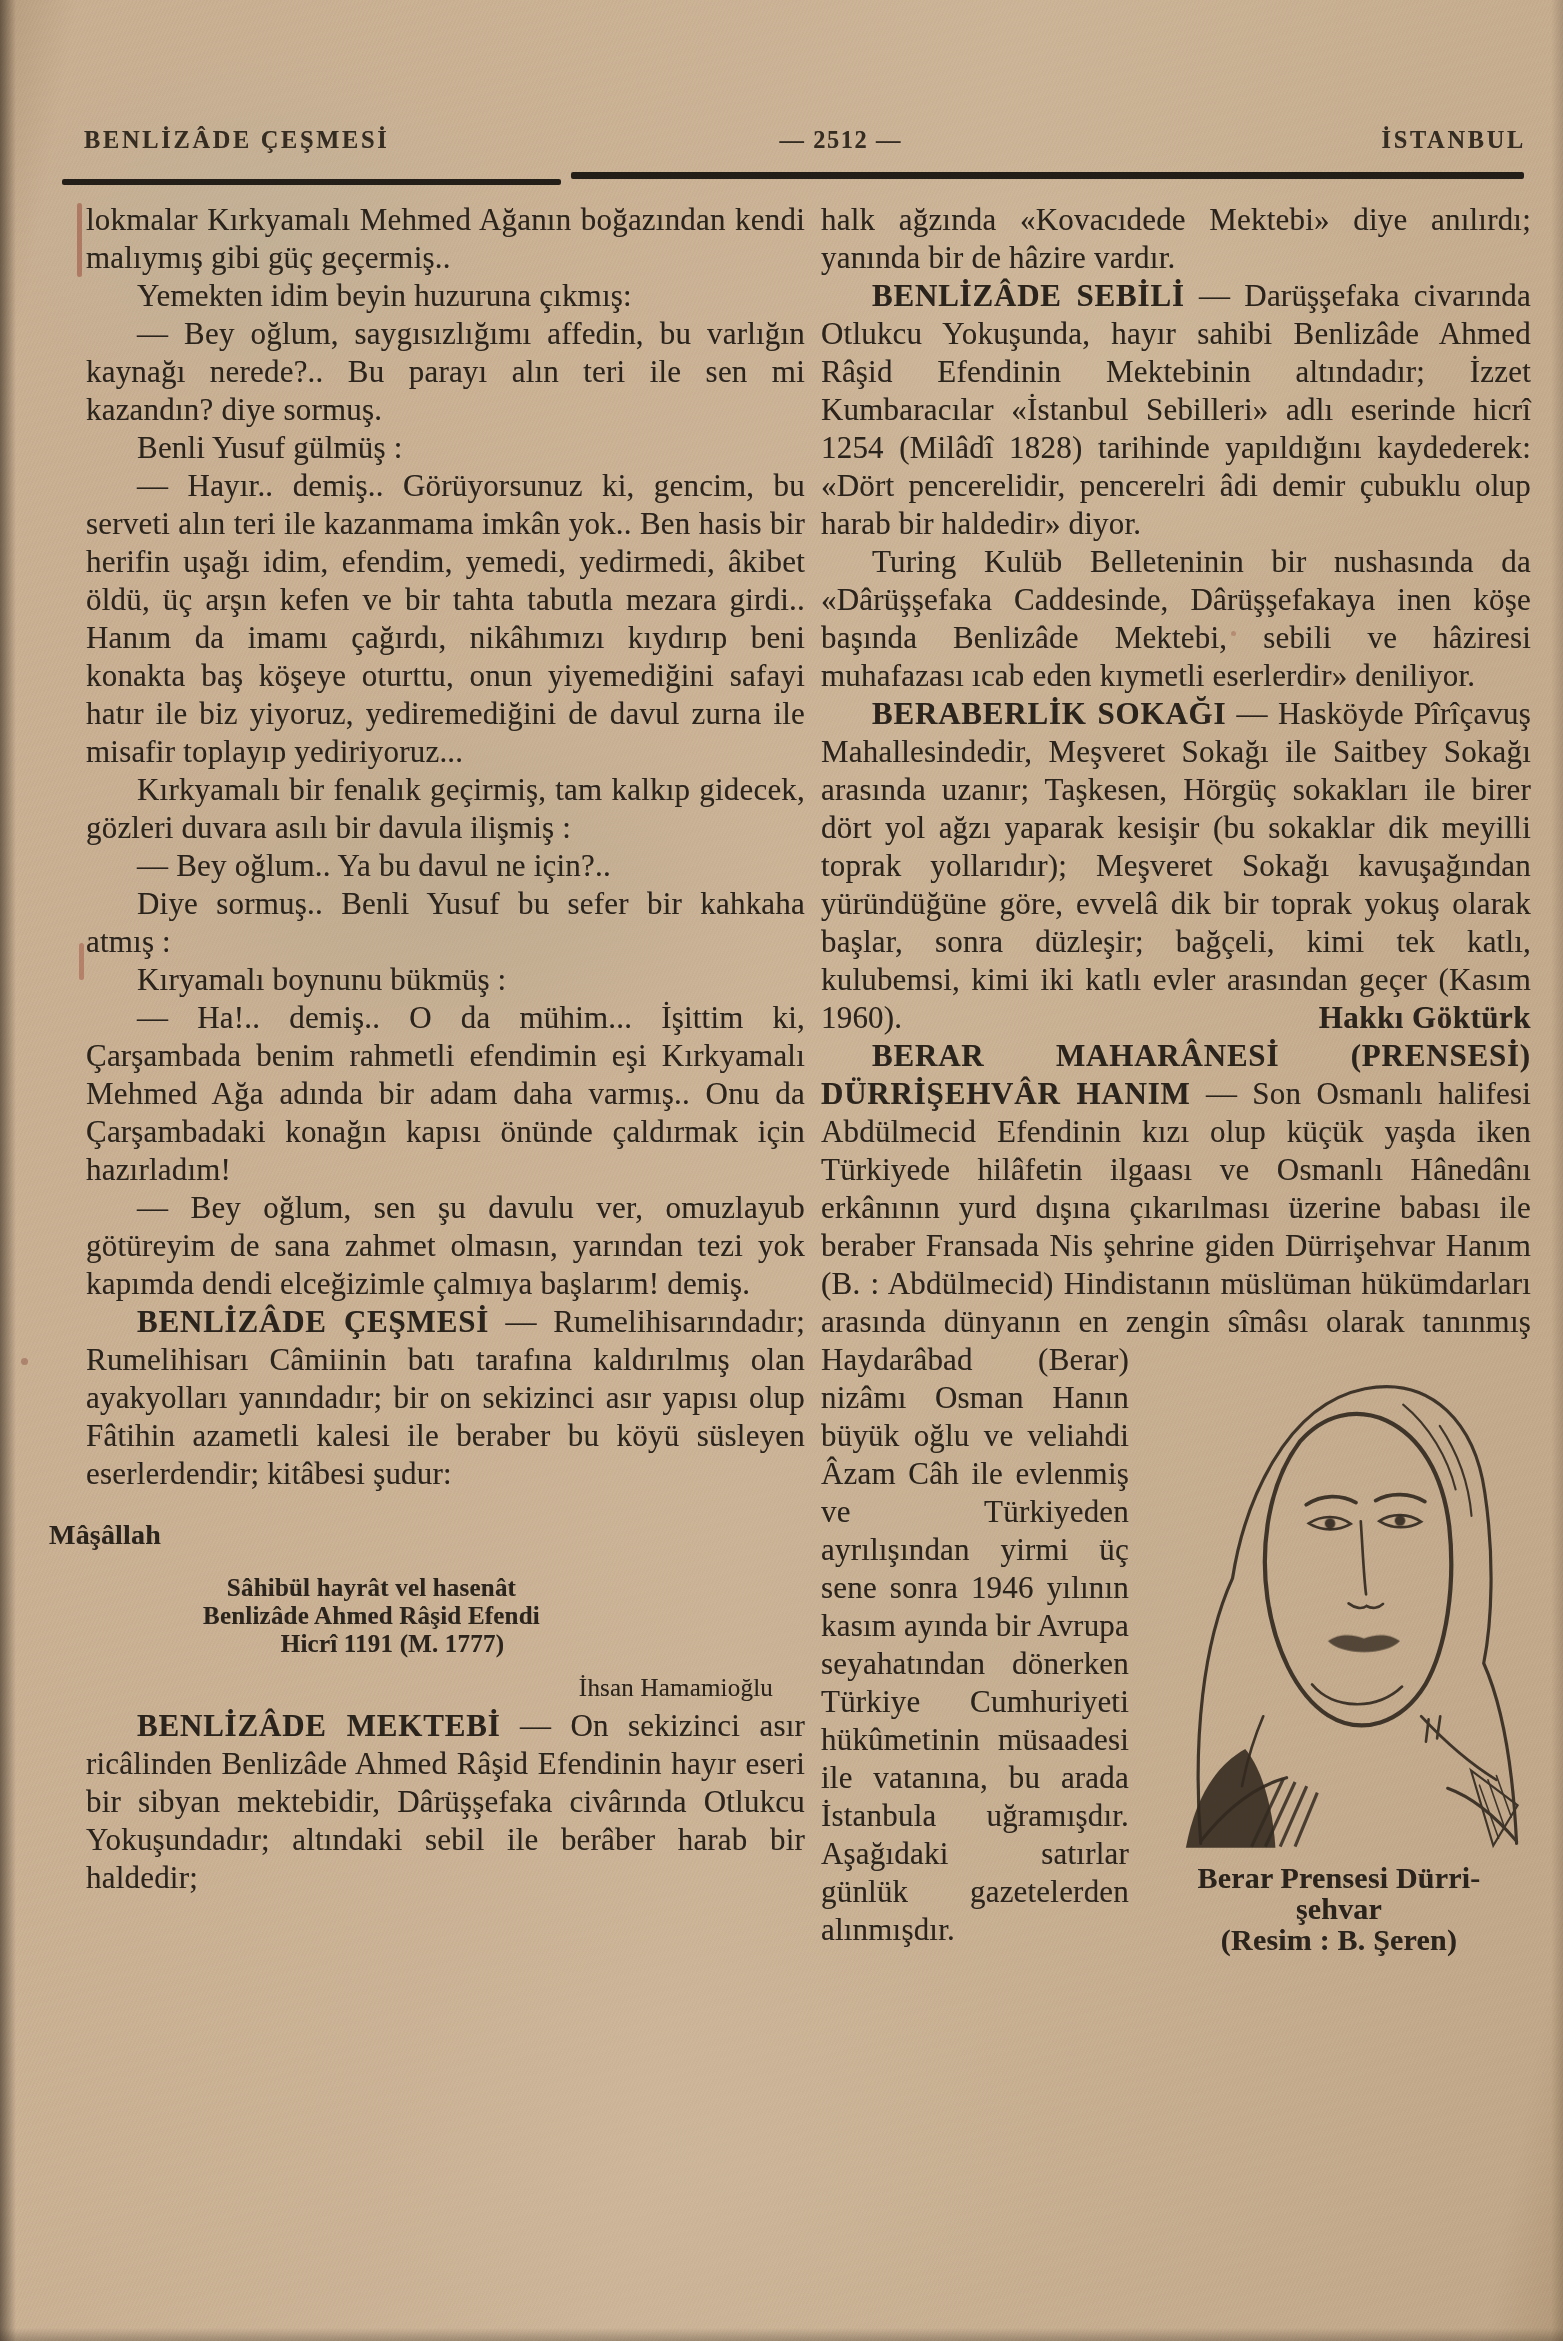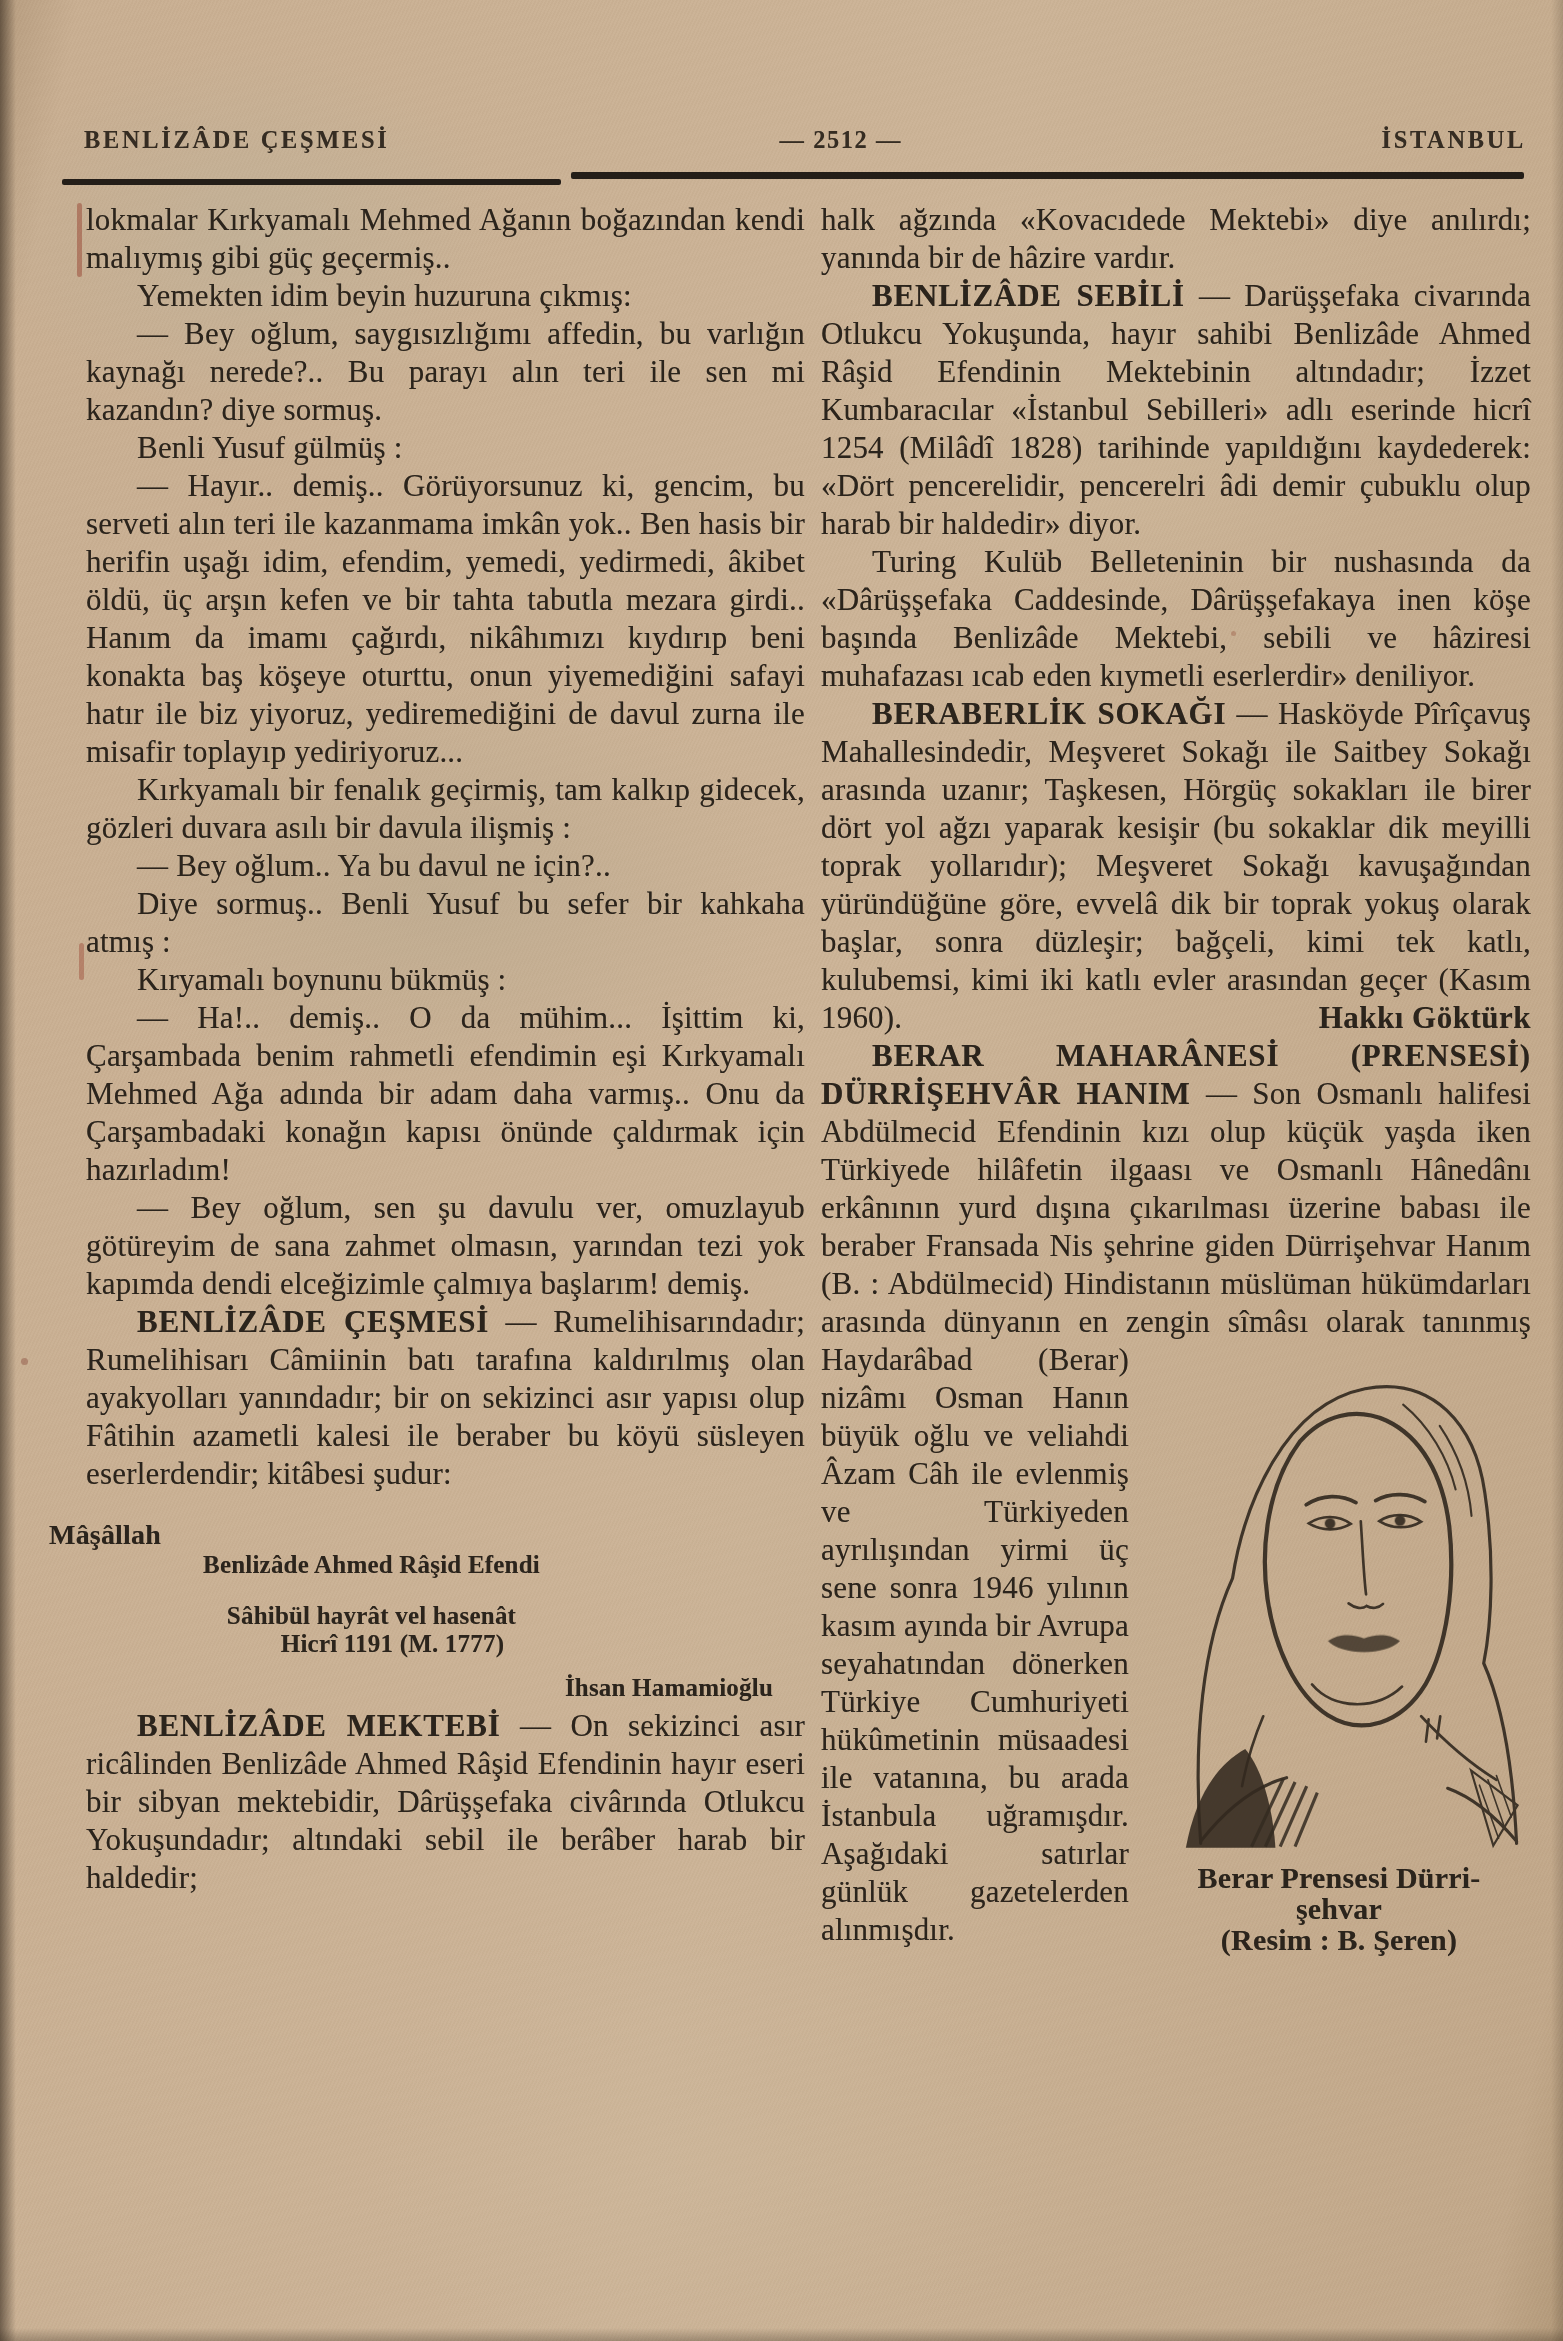--- a/index.html
+++ b/index.html
@@ -48,21 +48,21 @@
   p.indent{text-indent:51px;}
   p.entry{text-indent:51px;}
   .entry-title{font-weight:bold;letter-spacing:0.8px;}
 
   .kitabe-heading{margin-top:25.5px;text-align:left;font-weight:bold;font-size:28px;
     position:relative;left:-37px;line-height:32px;}
   .kitabe-line{text-align:center;font-weight:bold;font-size:25px;line-height:28px;
     position:relative;left:-74px;}
   .kitabe-line.first{margin-top:23px;}
   .kitabe-line.date{left:-53px;}
-  .kitabe-sig{text-align:right;font-weight:bold;font-size:25px;margin-top:11.7px;padding-right:32px;}
+  .kitabe-sig{text-align:right;font-weight:normal;font-size:25px;margin-top:11.7px;padding-right:32px;}
 
   .sig-inline{float:right;font-weight:bold;letter-spacing:0.5px;}
 
   .portrait-float{float:right;width:384px;margin:4.2px 0 0 18px;}
   .portrait-float svg{display:block;margin-left:6.4px;}
   .caption-line{display:block;text-align:center;font-weight:bold;font-size:30px;
     line-height:31px;text-indent:0;}
   .caption-line.first{margin-top:12.7px;}
 </style>
 </head>
@@ -93,22 +93,22 @@
     <p class="indent">Kırkyamalı bir fenalık geçirmiş, tam kalkıp gidecek, gözleri duvara asılı bir davula ilişmiş :</p>
     <p class="indent">— Bey oğlum.. Ya bu davul ne için?..</p>
     <p class="indent">Diye sormuş.. Benli Yusuf bu sefer bir kahkaha atmış :</p>
     <p class="indent">Kıryamalı boynunu bükmüş :</p>
     <p class="indent">— Ha!.. demiş.. O da mühim... İşittim ki, Çarşambada benim rahmetli efendimin eşi Kırkyamalı Mehmed Ağa adında bir adam daha varmış.. Onu da Çarşambadaki konağın kapısı önünde çaldırmak için hazırladım!</p>
     <p class="indent">— Bey oğlum, sen şu davulu ver, omuzlayub götüreyim de sana zahmet olmasın, yarından tezi yok kapımda dendi elceğizimle çalmıya başlarım! demiş.</p>
 
     <p class="entry"><strong class="entry-title">BENLİZÂDE ÇEŞMESİ</strong><span> — Rumelihisarındadır; Rumelihisarı Câmiinin batı tarafına kaldırılmış olan ayakyolları yanındadır; bir on sekizinci asır yapısı olup Fâtihin azametli kalesi ile beraber bu köyü süsleyen eserlerdendir; kitâbesi şudur:</span></p>
 
     <div class="kitabe-heading">Mâşâllah</div>
+    <div class="kitabe-line first">Sâhibül hayrât vel hasenât</div>
     <div class="kitabe-line">Benlizâde Ahmed Râşid Efendi</div>
-    <div class="kitabe-line first">Sâhibül hayrât vel hasenât</div>
     <div class="kitabe-line date">Hicrî 1191 (M. 1777)</div>
     <div class="kitabe-sig">İhsan Hamamioğlu</div>
 
     <p class="entry"><strong class="entry-title">BENLİZÂDE MEKTEBİ</strong><span> — On sekizinci asır ricâlinden Benlizâde Ahmed Râşid Efendinin hayır eseri bir sibyan mektebidir, Dârüşşefaka civârında Otlukcu Yokuşundadır; altındaki sebil ile berâber harab bir haldedir;</span></p>
   </div>
 
   <div class="col col-right">
     <p>halk ağzında «Kovacıdede Mektebi» diye anılırdı; yanında bir de hâzire vardır.</p>
 
     <p class="entry"><strong class="entry-title">BENLİZÂDE SEBİLİ</strong><span> — Darüşşefaka civarında Otlukcu Yokuşunda, hayır sahibi Benlizâde Ahmed Râşid Efendinin Mektebinin altındadır; İzzet Kumbaracılar «İstanbul Sebilleri» adlı eserinde hicrî 1254 (Milâdî 1828) tarihinde yapıldığını kaydederek: «Dört pencerelidir, pencerelri âdi demir çubuklu olup harab bir haldedir» diyor.</span></p>

